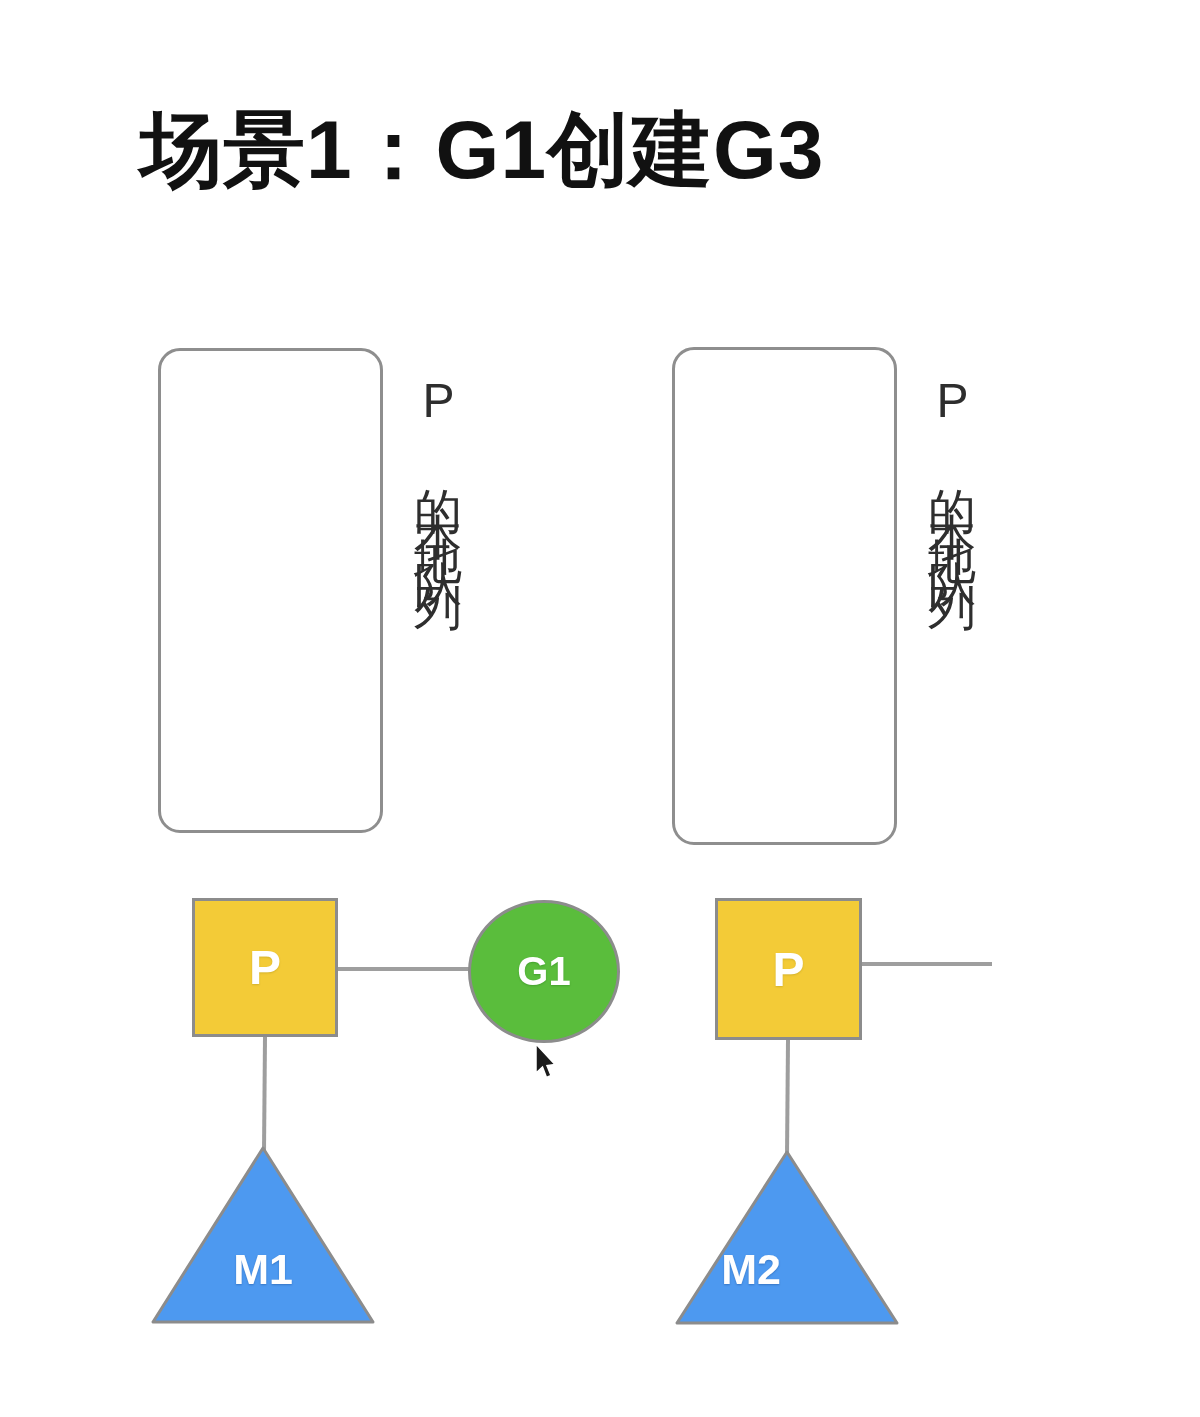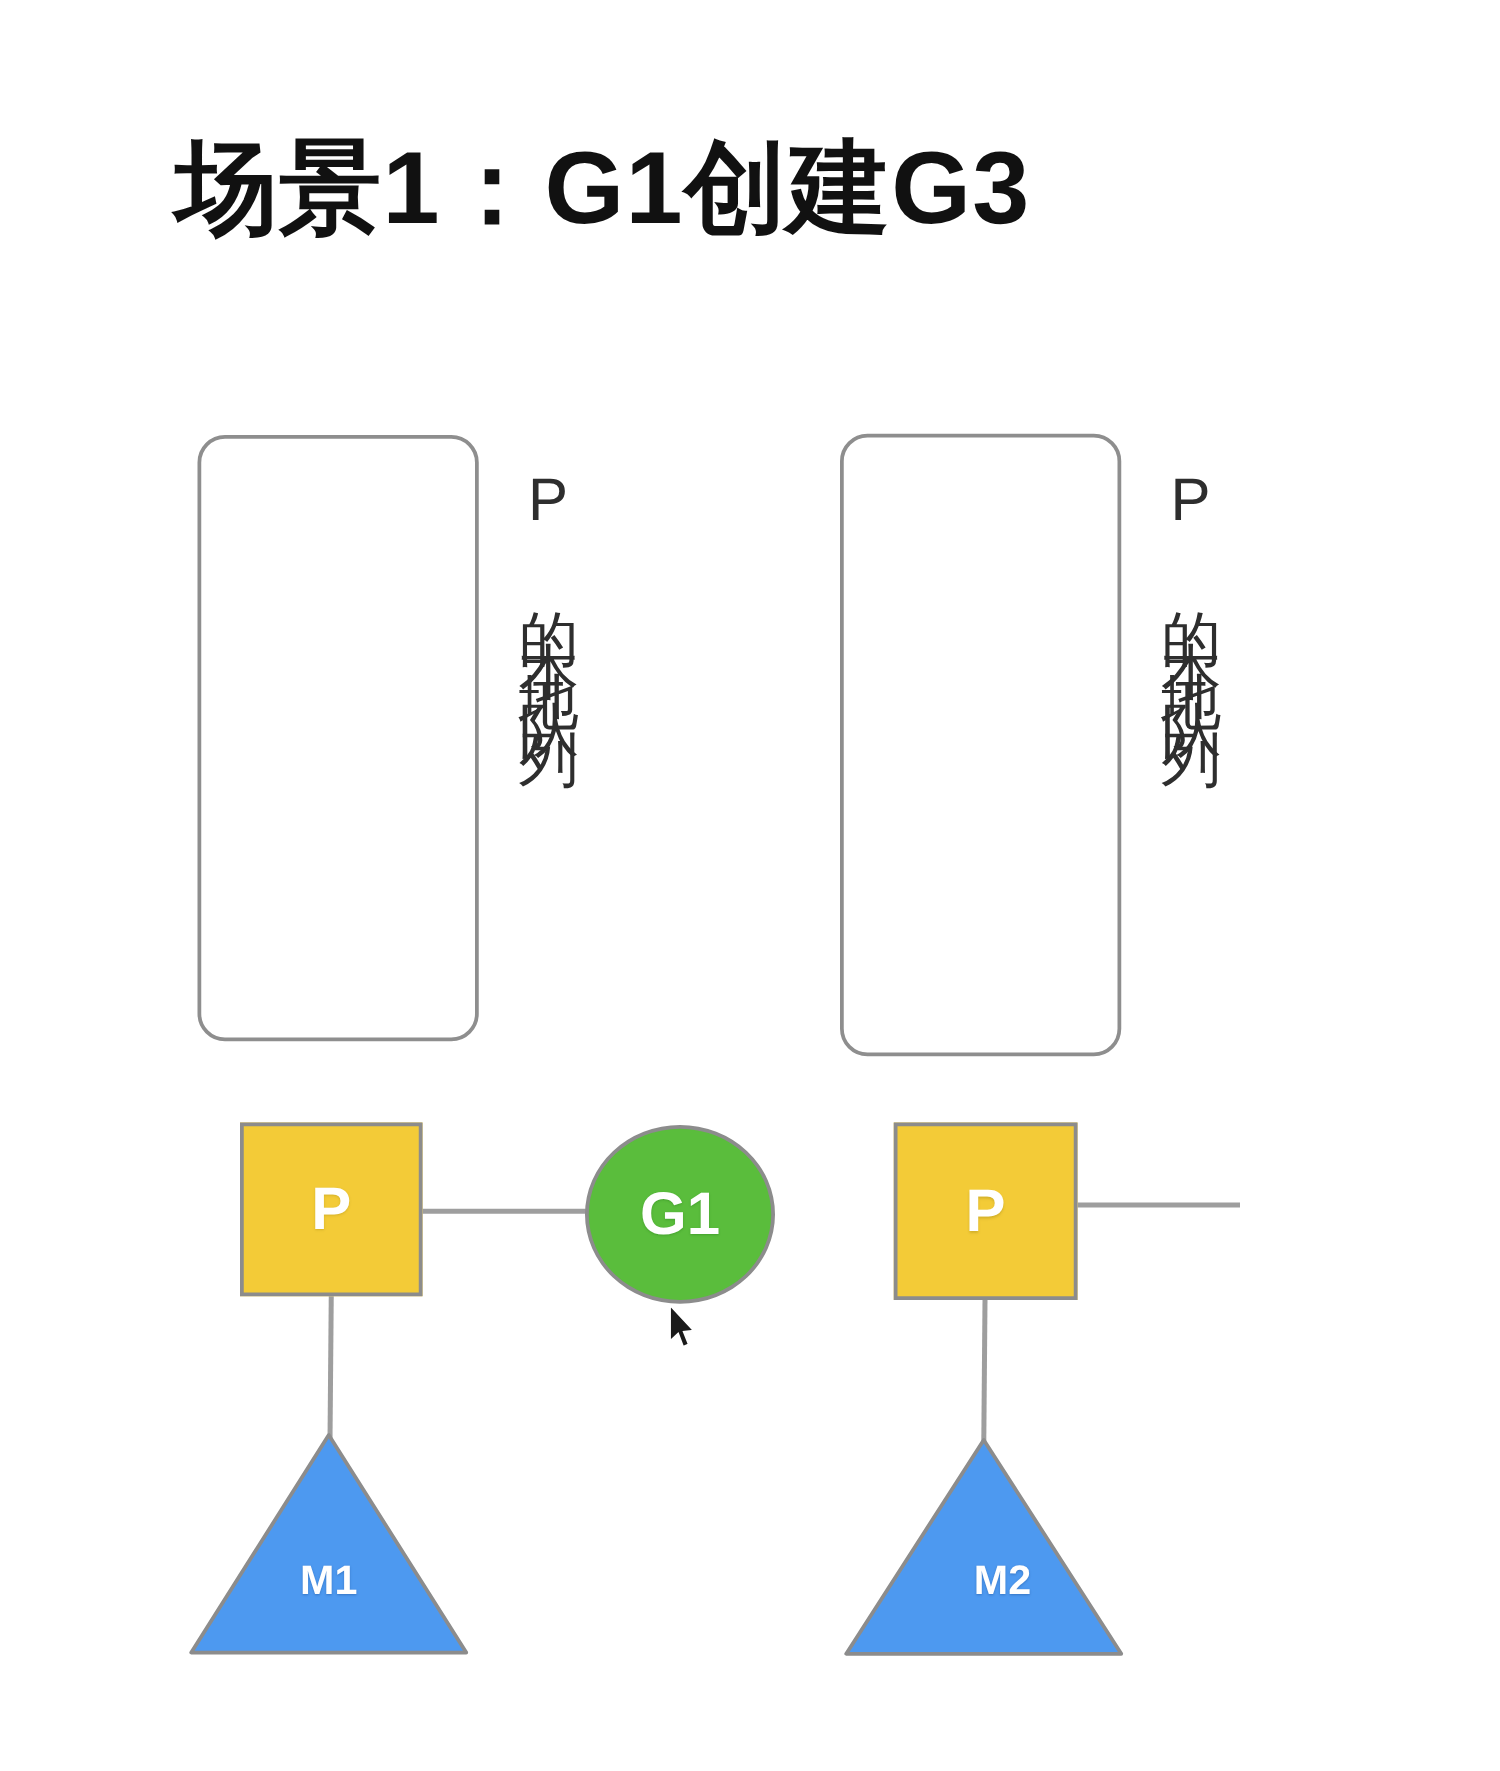--- a/index.html
+++ b/index.html
@@ -89,36 +89,36 @@
     border: 3px solid var(--shape-border);
     font-size: 48px;
     text-shadow: 0 1px 2px rgba(120,100,0,0.25);
   }
   .processor-node.left  { left: 192px; top: 898px; width: 146px; height: 139px; }
   .processor-node.right { left: 715px; top: 898px; width: 147px; height: 142px; }
   .goroutine-node {
     background: var(--goroutine-fill);
     border: 3px solid var(--shape-border);
     border-radius: 50%;
-    font-size: 48px;
+    font-size: 40px;
     text-shadow: 0 1px 2px rgba(0,80,0,0.25);
   }
   .goroutine-node.left  { left: 468px; top: 900px; width: 152px; height: 143px; }
   .goroutine-node.right { left: 990px; top: 893px; width: 153px; height: 142px; }
   .machine-label {
     position: absolute;
     width: 120px;
     text-align: center;
     color: var(--node-label-color);
     font-weight: bold;
-    font-size: 33px;
+    font-size: 43px;
     text-shadow: 0 1px 2px rgba(0,40,100,0.3);
   }
   .machine-label.left  { left: 203px; top: 1245px; }
-  .machine-label.right { left: 742px; top: 1245px; }
+  .machine-label.right { left: 691px; top: 1245px; }
 </style>
 </head>
 <body>
 
 <div class="canvas">
 
   <div class="page-title">场景1：G1创建G3</div>
 
   <svg class="svg-layer" viewBox="0 0 1200 1417" xmlns="http://www.w3.org/2000/svg">
 

